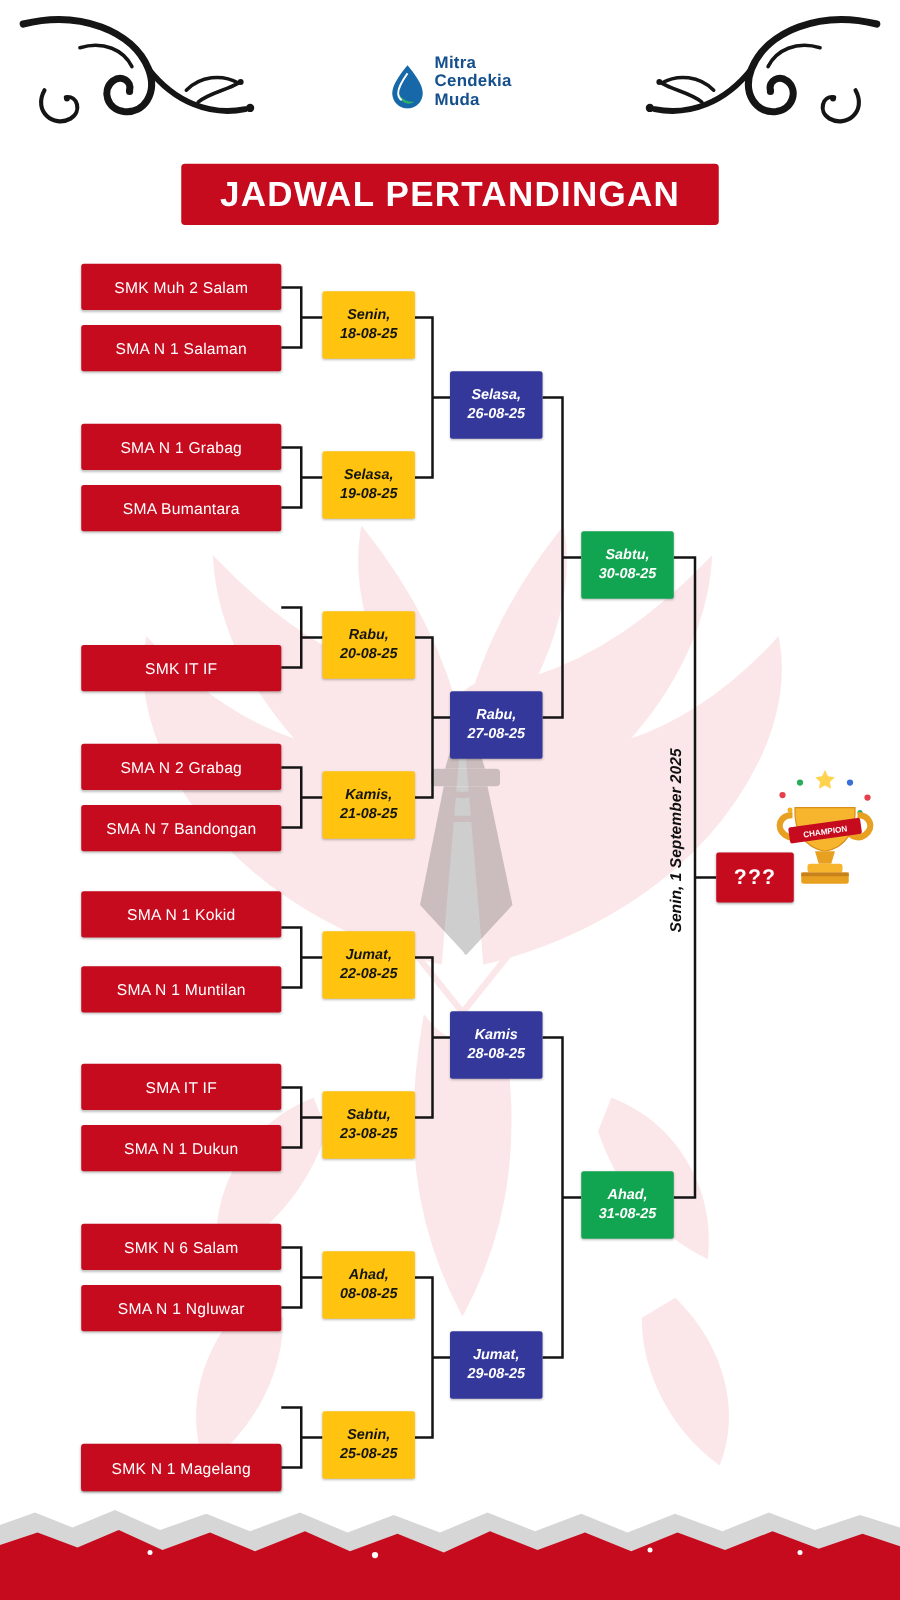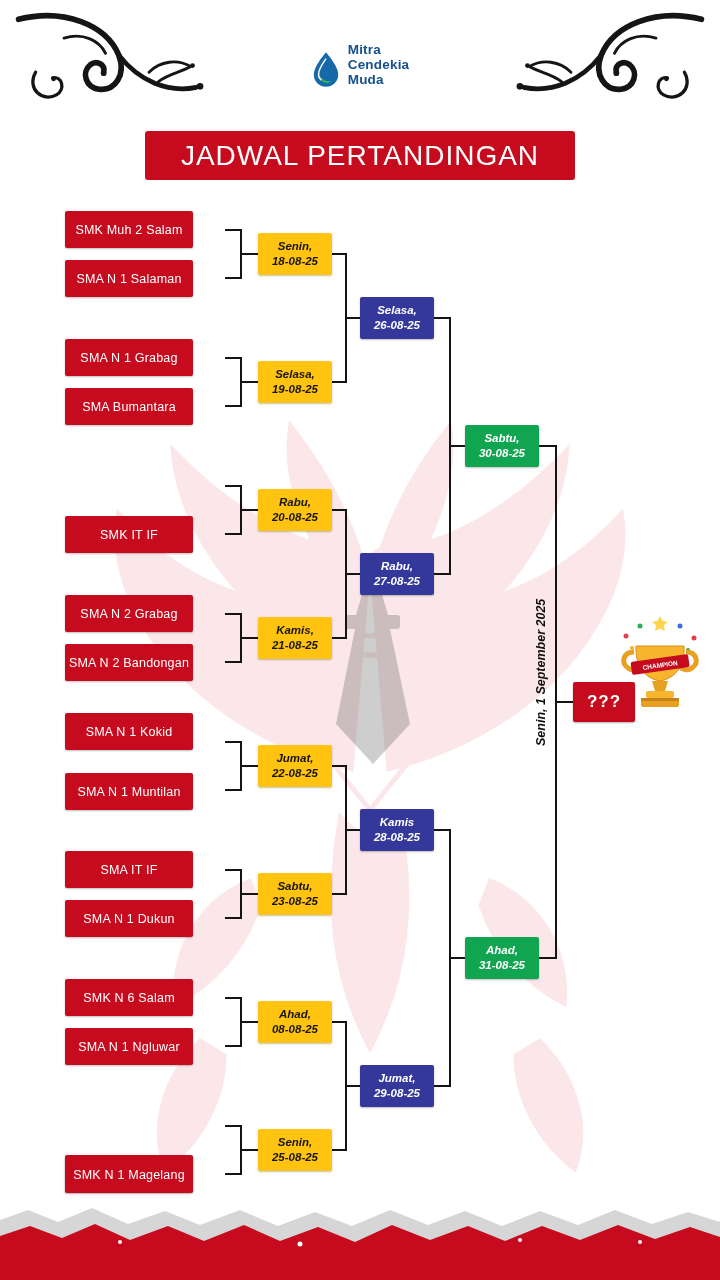--- a/index.html
+++ b/index.html
@@ -6,26 +6,26 @@
   :root{--red:#c60b1e;--yellow:#ffc310;--blue:#34389b;--green:#12a551;--ink:#1b1b1b}
   body{font-family:"Liberation Sans",sans-serif;background:#fff}
   .page{position:relative;width:720px;height:1280px;background:#fff;overflow:hidden}
   .flourish{position:absolute;top:6px;width:205px;height:104px}
   .flourish.left{left:4px}
   .flourish.right{right:4px;transform:scaleX(-1)}
   .logo{position:absolute;left:0;right:0;top:42px;display:flex;justify-content:center;align-items:flex-end;gap:7px}
   .logo-mark{width:30px;height:36px}
   .logo-text{color:#15508d;font-weight:bold;font-size:13.5px;line-height:1.12;letter-spacing:.2px}
   .banner{position:absolute;left:145px;top:131px;width:430px;height:49px;background:var(--red);color:#fff;
-    display:flex;align-items:center;justify-content:center;font-size:28px;font-weight:400;letter-spacing:1px;border-radius:3px}
+    display:flex;align-items:center;justify-content:center;font-size:28px;font-weight:700;letter-spacing:1px;border-radius:3px}
   .watermark,.lines{position:absolute;left:0;top:0;width:720px;height:1280px;pointer-events:none}
-  .team{position:absolute;left:65px;width:128px;height:37px;background:var(--red);color:#fff;
+  .team{position:absolute;left:65px;width:160px;height:37px;background:var(--red);color:#fff;
     display:flex;align-items:center;justify-content:center;font-size:12.5px;letter-spacing:.2px;border-radius:2px;
     box-shadow:0 1px 2px rgba(0,0,0,.25)}
-  .date{position:absolute;width:74px;height:42px;display:flex;flex-direction:column;align-items:center;justify-content:center;
+  .date{position:absolute;width:74px;height:54px;display:flex;flex-direction:column;align-items:center;justify-content:center;
     font-style:italic;font-size:11.5px;font-weight:600;line-height:1.3;border-radius:2px;box-shadow:0 1px 2px rgba(0,0,0,.25)}
   .date.r1{left:258px;background:var(--yellow);color:#15150f}
   .date.r2{left:360px;background:var(--blue);color:#fff}
   .date.sf{left:465px;background:var(--green);color:#fff}
   .final-label{position:absolute;left:529px;top:570px;width:24px;height:204px;display:flex;align-items:center;justify-content:center;
     writing-mode:vertical-rl;transform:rotate(180deg);font-style:italic;font-weight:600;font-size:12.5px;color:#101010;white-space:nowrap}
   .final-box{position:absolute;left:573px;top:682px;width:62px;height:40px;background:var(--red);color:#fff;
     display:flex;align-items:center;justify-content:center;font-weight:800;font-size:17px;letter-spacing:1px;border-radius:2px;
     box-shadow:0 1px 2px rgba(0,0,0,.3)}
   .trophy{position:absolute;left:618px;top:614px;width:84px;height:106px}
@@ -123,21 +123,21 @@
       M434,830 H450 V1086 H434 M450,958 H465
       M539,446 H556 V958 H539 M556,702 H573"></path>
   </svg>
 
   <div class="team" style="top:211px">SMK Muh 2 Salam</div>
   <div class="team" style="top:260px">SMA N 1 Salaman</div>
   <div class="team" style="top:339px">SMA N 1 Grabag</div>
   <div class="team" style="top:388px">SMA Bumantara</div>
   <div class="team" style="top:516px">SMK IT IF</div>
   <div class="team" style="top:595px">SMA N 2 Grabag</div>
-  <div class="team" style="top:644px">SMA N 2 Bandongan</div>
+  <div class="team" style="top:644px">SMA N 7 Bandongan</div>
   <div class="team" style="top:713px">SMA N 1 Kokid</div>
   <div class="team" style="top:773px">SMA N 1 Muntilan</div>
   <div class="team" style="top:851px">SMA IT IF</div>
   <div class="team" style="top:900px">SMA N 1 Dukun</div>
   <div class="team" style="top:979px">SMK N 6 Salam</div>
   <div class="team" style="top:1028px">SMA N 1 Ngluwar</div>
   <div class="team" style="top:1155px">SMA N 1 Mertoyudan</div>
   <div class="team" style="top:1156px">SMK N 1 Magelang</div>
 
   <div class="date r1" style="top:233px">

